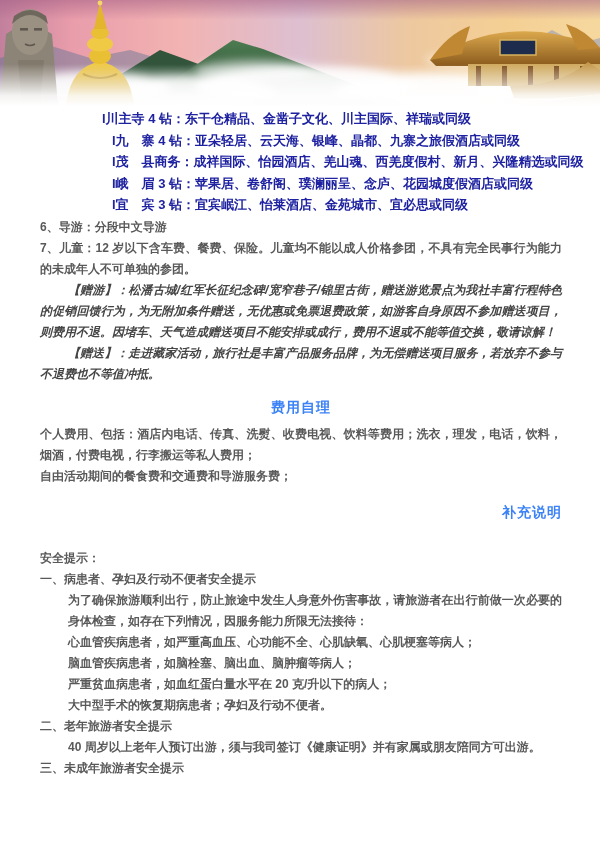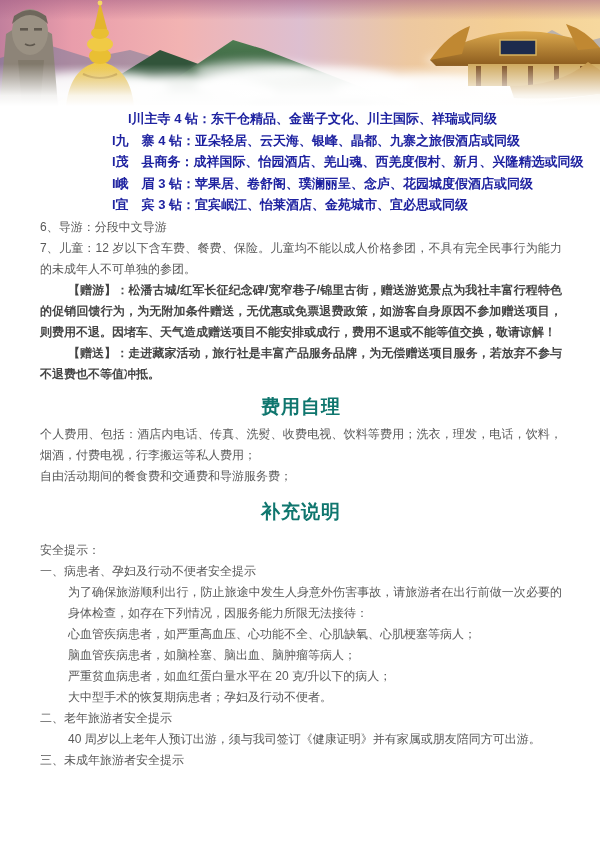--- a/index.html
+++ b/index.html
@@ -12,30 +12,30 @@
   .hero svg{display:block;}
   .content{
     padding:2px 38px 0 40px;
     color:#595959;font-size:12px;line-height:21px;text-align:justify;
   }
   .hotels{
     color:#1e22a0;font-weight:bold;font-size:13px;line-height:21.5px;
     text-align:left;margin-bottom:1px;
   }
   .hotel-line{margin-left:72px;white-space:nowrap;}
-  .hotel-line.first{margin-left:88px;}
-  p{margin:0;}
-  .b{font-weight:bold;color:#454545;}
+  .hotel-line.first{margin-left:62px;}
+  p{margin:0;font-weight:bold;}
+  .b{font-weight:bold;color:#454545;font-style:italic;}
   .indent{text-indent:28px;}
   .sub{padding-left:28px;}
   .sec-title{
-    font-size:19px;font-weight:bold;color:#0f766e;text-align:center;
+    font-size:14px;font-weight:bold;color:#3b82f6;text-align:center;
     margin:10px 0 5px 0;letter-spacing:1px;line-height:24px;
   }
-  .sec-title.sup{margin-top:13px;margin-bottom:16px;}
+  .sec-title.sup{margin-top:13px;margin-bottom:24px;text-align:right;}
 </style>
 </head>
 <body>
 
 <div class="page">
 
   <div class="hero">
     <svg width="600" height="106" viewBox="0 0 600 106">
       <defs>
         <linearGradient id="sky" x1="0" y1="0" x2="1" y2="0">

